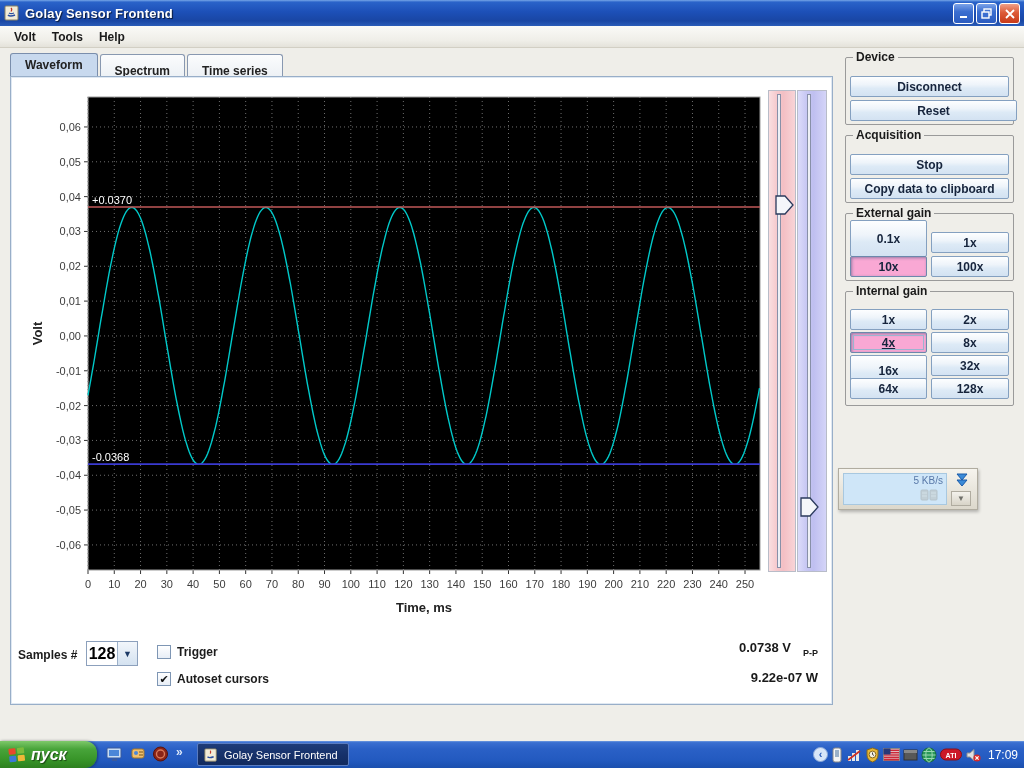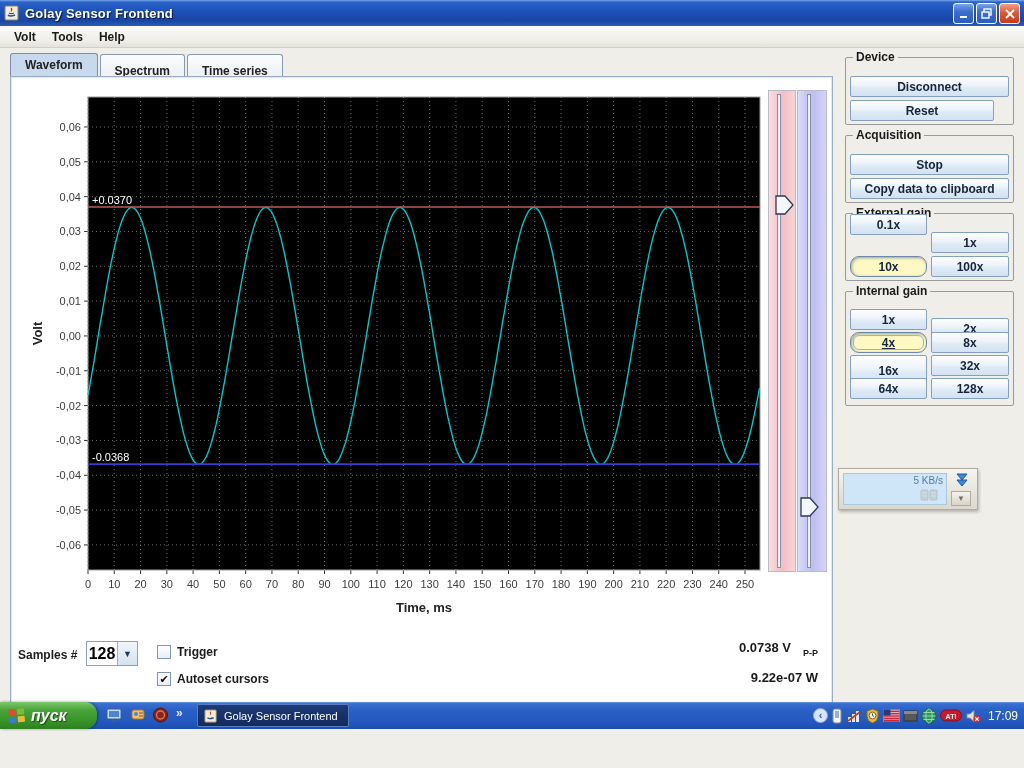--- a/index.html
+++ b/index.html
@@ -66,37 +66,37 @@
   .meas { position:absolute; right:206px; font-weight:bold; font-size:13px; color:#1a1a1a; text-align:right; }
   .meas sub { font-size:9px;padding-left:12px; }
 
   
   .group { position:absolute; left:845px; width:169px; border:1px solid #9a9a9a; border-radius:2px; }
   .group-title { position:absolute; top:-8px; left:7px; background:#efeee9; padding:0 3px;
     font-weight:bold; font-size:12px; color:#1a1a1a; }
   .btn { position:absolute; display:flex; align-items:center; justify-content:center;
     background:linear-gradient(180deg,#fdfeff 0%,#eef4fa 40%,#ddeaf6 60%,#d3e2f2 100%);
     border:1px solid #84a0c0; border-radius:2px; font-weight:bold; font-size:12px; color:#16243c; }
-  .btn.sel { background:#fef9c3; box-shadow:inset 1px 1px 3px rgba(50,80,120,.5); border-color:#6c88ac;border-radius:9px; }
+  .btn.sel { background:#f9a8d4; box-shadow:inset 1px 1px 3px rgba(50,80,120,.5); border-color:#6c88ac; }
   .btn.focus { outline:1px solid #9cb4d0; outline-offset:-4px;text-decoration:underline; }
 
   
   .popup { position:absolute; left:838px; top:468px; width:140px; height:42px;
     background:linear-gradient(180deg,#f6f4ee,#dcd8cc); border:1px solid #b0aca0; box-shadow:1px 2px 3px rgba(0,0,0,.25); }
   .popup-blue { position:absolute; left:4px; top:4px; width:104px; height:32px;
     background:#cfe6f8; border:1px solid #a8c8e0; }
   .popup-rate { position:absolute; right:3px; top:1px; font-size:10px; color:#5878a8; }
   .popup-ghost { position:absolute; right:8px; top:14px; opacity:.4; }
   .popup-dl { position:absolute; right:6px; top:4px; }
   .popup-dd { position:absolute; right:6px; top:22px; width:20px; height:15px;
     background:linear-gradient(180deg,#f4f2ec,#d8d4c8); border:1px solid #b0aca0;
     font-size:8px; color:#70706a; display:flex; align-items:center; justify-content:center; }
 
   
-  .taskbar { position:absolute; left:0; top:702px; width:1024px; height:27px;
+  .taskbar { position:absolute; left:0; top:741px; width:1024px; height:27px;
     background:linear-gradient(180deg,#6f9be0 0%,#3a6fd0 6%,#2a60c6 30%,#235ac0 70%,#1b4fae 100%); }
   .start-btn { position:absolute; left:0; top:0; width:97px; height:27px; border-radius:0 12px 12px 0;
     background:linear-gradient(180deg,#7ec86a 0%,#48a43a 30%,#379428 70%,#2d801f 100%);
     display:flex; align-items:center; padding-left:8px; gap:5px; box-shadow:1px 0 3px rgba(0,0,0,.4); }
   .start-text { color:#fff; font-weight:bold; font-style:italic; font-size:16px;
     text-shadow:1px 1px 1px rgba(0,0,0,.5); }
   .ql-icon { position:absolute; top:5px; }
   .ql-more { position:absolute; left:176px; top:4px; color:#dce8fa; font-weight:bold; font-size:12px; }
   .task-btn { position:absolute; left:197px; top:2px; width:152px; height:23px;
     background:linear-gradient(180deg,#1e3c78 0%,#16316a 50%,#122a5e 100%);
@@ -312,41 +312,41 @@
 </div>
 <div class="meas" style="top:640px">
   <span>0.0738 V</span><sub>P-P</sub>
 </div>
 <div class="meas" style="top:670px">9.22e-07 W</div>
 
 <div class="group" style="top:57px; height:68px">
   <span class="group-title">Device</span>
 </div>
 <div class="btn" style="left:850px; top:76px; width:159px; height:21px">Disconnect</div>
-<div class="btn" style="left:850px; top:100px; width:144px; height:21px">Reset</div>
+<div class="btn" style="left:850px; top:100px; width:167px; height:21px">Reset</div>
 
 <div class="group" style="top:135px; height:68px">
   <span class="group-title">Acquisition</span>
 </div>
 <div class="btn" style="left:850px; top:154px; width:159px; height:21px">Stop</div>
 <div class="btn" style="left:850px; top:178px; width:159px; height:21px">Copy data to clipboard</div>
 
 <div class="group" style="top:213px; height:68px">
   <span class="group-title">External gain</span>
 </div>
-<div class="btn" style="left:850px; top:214px; width:77px; height:21px">0.1x</div>
+<div class="btn" style="left:850px; top:220px; width:77px; height:37px">0.1x</div>
 <div class="btn" style="left:931px; top:232px; width:78px; height:21px">1x</div>
 <div class="btn sel" style="left:850px; top:256px; width:77px; height:21px">10x</div>
 <div class="btn" style="left:931px; top:256px; width:78px; height:21px">100x</div>
 
 <div class="group" style="top:291px; height:115px">
   <span class="group-title">Internal gain</span>
 </div>
 <div class="btn" style="left:850px; top:309px; width:77px; height:21px">1x</div>
-<div class="btn" style="left:931px; top:318px; width:78px; height:21px">2x</div>
+<div class="btn" style="left:931px; top:309px; width:78px; height:21px">2x</div>
 <div class="btn sel focus" style="left:850px; top:332px; width:77px; height:21px">4x</div>
 <div class="btn" style="left:931px; top:332px; width:78px; height:21px">8x</div>
 <div class="btn" style="left:850px; top:355px; width:77px; height:31px">16x</div>
 <div class="btn" style="left:931px; top:355px; width:78px; height:21px">32x</div>
 <div class="btn" style="left:850px; top:378px; width:77px; height:21px">64x</div>
 <div class="btn" style="left:931px; top:378px; width:78px; height:21px">128x</div>
 
 <div class="popup">
   <div class="popup-blue">
     <span class="popup-rate">5 KB/s</span>

